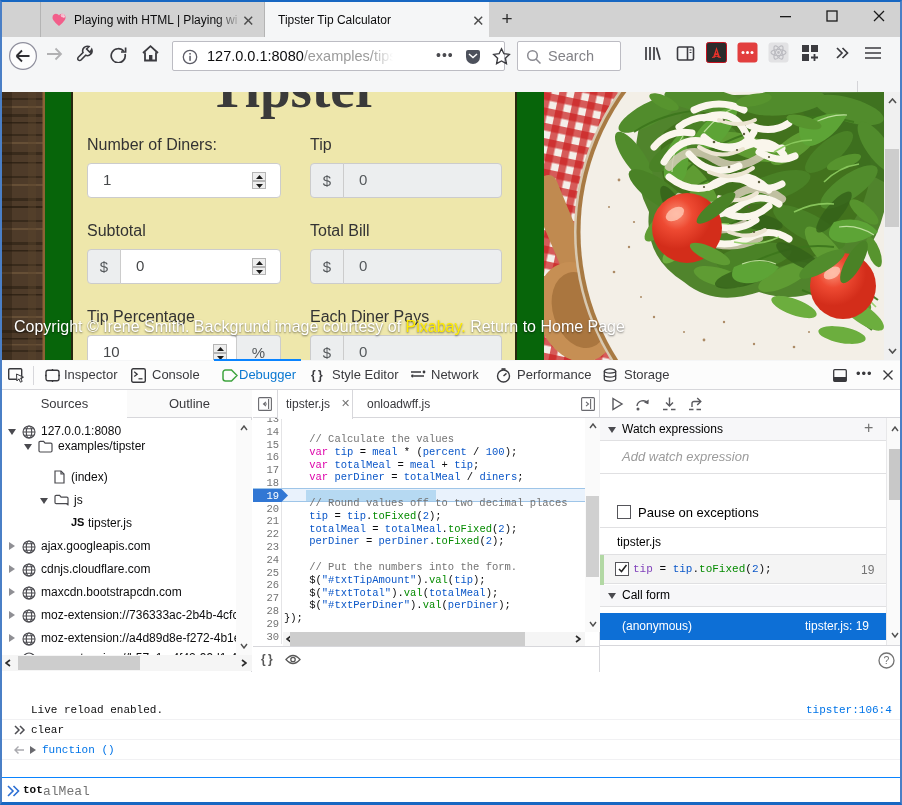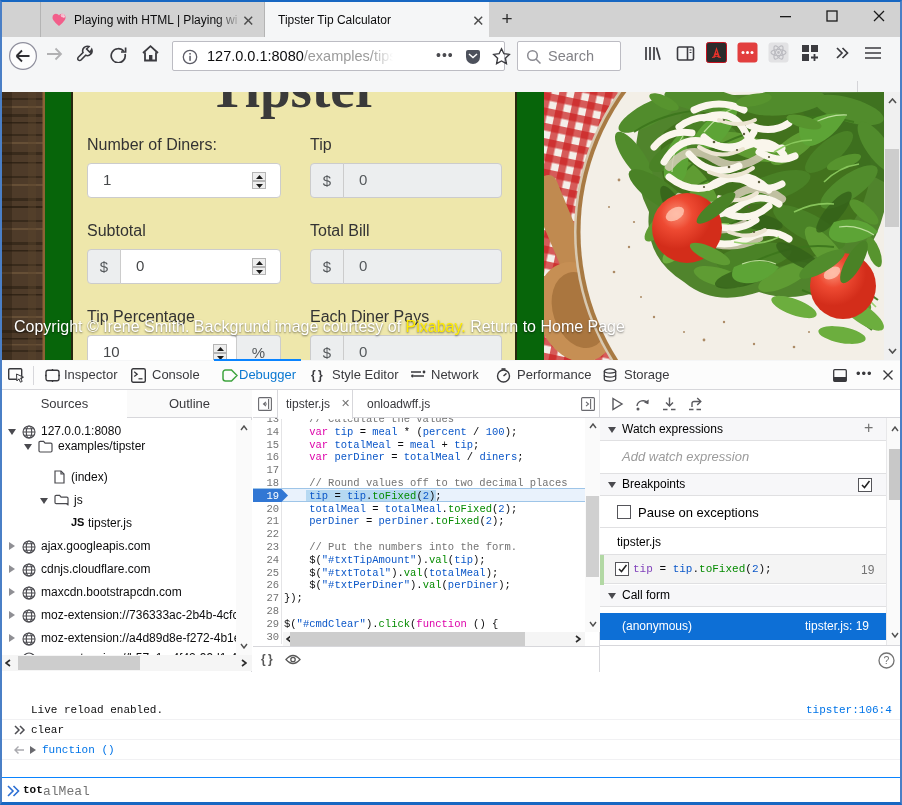--- a/index.html
+++ b/index.html
@@ -39,21 +39,21 @@
   #dtbar { position:absolute; left:0; top:361px; width:902px; height:29px; background:#fcfcfc; border-bottom:1px solid #d7d7db; font-size:13px; color:#39393d; }
   .dtab { position:absolute; top:0; height:28px; line-height:28px; white-space:nowrap; }
   #dbg-accent { position:absolute; left:214px; top:-2px; width:87px; height:2px; background:#0a84ff; }
   mono, .mono { font-family:"Liberation Mono", monospace; }
 
   
   #dbgwrap { position:absolute; left:0; top:390px; width:902px; height:282px; background:#fff; }
   
   .treerow { position:absolute; left:0; width:236px; height:23px; font-size:12px; color:#0c0c0d; white-space:nowrap; }
   
-  .codeline { position:absolute; left:284px; font-family:"Liberation Mono", monospace; font-size:10.5px; white-space:pre; }
+  .codeline { position:absolute; left:284px; font-family:"Liberation Mono", monospace; font-size:10.5px; white-space:pre;margin-top:20px; }
   .lnum { position:absolute; width:26px; text-align:right; font-family:"Liberation Mono", monospace; font-size:10.5px; color:#737373; }
   .kw { color:#dd00a9; } .id { color:#0b57c8; } .fn { color:#058b00; } .cm { color:#737373; } .pl { color:#0c0c0d; } .st { color:#0b57c8; }
   .cb { position:absolute; width:14px; height:14px; border:1.4px solid #55555a; background:#fff; }
 
   
   #console { position:absolute; left:0; top:672px; width:902px; height:133px; background:#fff; }
 </style>
 </head>
 <body>
 <div id="frame"></div>
@@ -791,31 +791,20 @@
       <svg class="abs" style="left:8px;top:9px" width="8" height="6" viewBox="0 0 8 6">
           <path d="M0 0 H8 L4 6 Z" fill="#4a4a4f"></path>
         </svg>
       <span class="abs ui12" style="left:22px;top:4px;font-size:12px">Watch expressions</span>
       <span class="abs" style="left:264px;top:1px;font-size:16px;color:#737373">+</span>
     </div>
     <div class="abs" style="left:0;top:51px;width:286px;height:33px;border-bottom:1px solid #e0e0e2">
       <span class="abs" style="left:22px;top:8px;font-size:13px;font-style:italic;color:#9b9b9b">Add watch expression</span>
     </div>
 
-    <div class="abs hdr" style="left:0;top:84px;width:286px;height:22px;border-bottom:1px solid #e0e0e2">
-      <svg class="abs" style="left:8px;top:8px" width="8" height="6" viewBox="0 0 8 6">
-          <path d="M0 0 H8 L4 6 Z" fill="#4a4a4f"></path>
-        </svg>
-      <span class="abs" style="left:22px;top:3px;font-size:12px">Breakpoints</span>
-      <div class="cb" style="left:258px;top:4px">
-          <svg width="11" height="11" viewBox="0 0 11 11" style="display:block;margin:0 auto">
-            <path d="M2 6 L4.5 8.5 L9.5 2" stroke="#222" stroke-width="1.5" fill="none"></path>
-          </svg>
-        </div>
-    </div>
     <div class="abs" style="left:0;top:106px;width:286px;height:32px;border-bottom:1px solid #e0e0e2">
       <div class="cb" style="left:17px;top:9px"></div>
       <span class="abs" style="left:38px;top:9px;font-size:13px">Pause on exceptions</span>
     </div>
     <div class="abs" style="left:0;top:138px;width:286px;height:26px">
       <span class="abs" style="left:17px;top:7px;font-size:12px">tipster.js</span>
     </div>
     <div class="abs" style="left:0;top:164px;width:286px;height:30px;background:#f4f4f4;border-top:1px solid #e0e0e2;border-bottom:1px solid #e0e0e2">
       <div class="abs" style="left:0;top:0;width:4px;height:30px;background:#b2d8a4"></div>
       <div class="cb" style="left:15px;top:7px">

